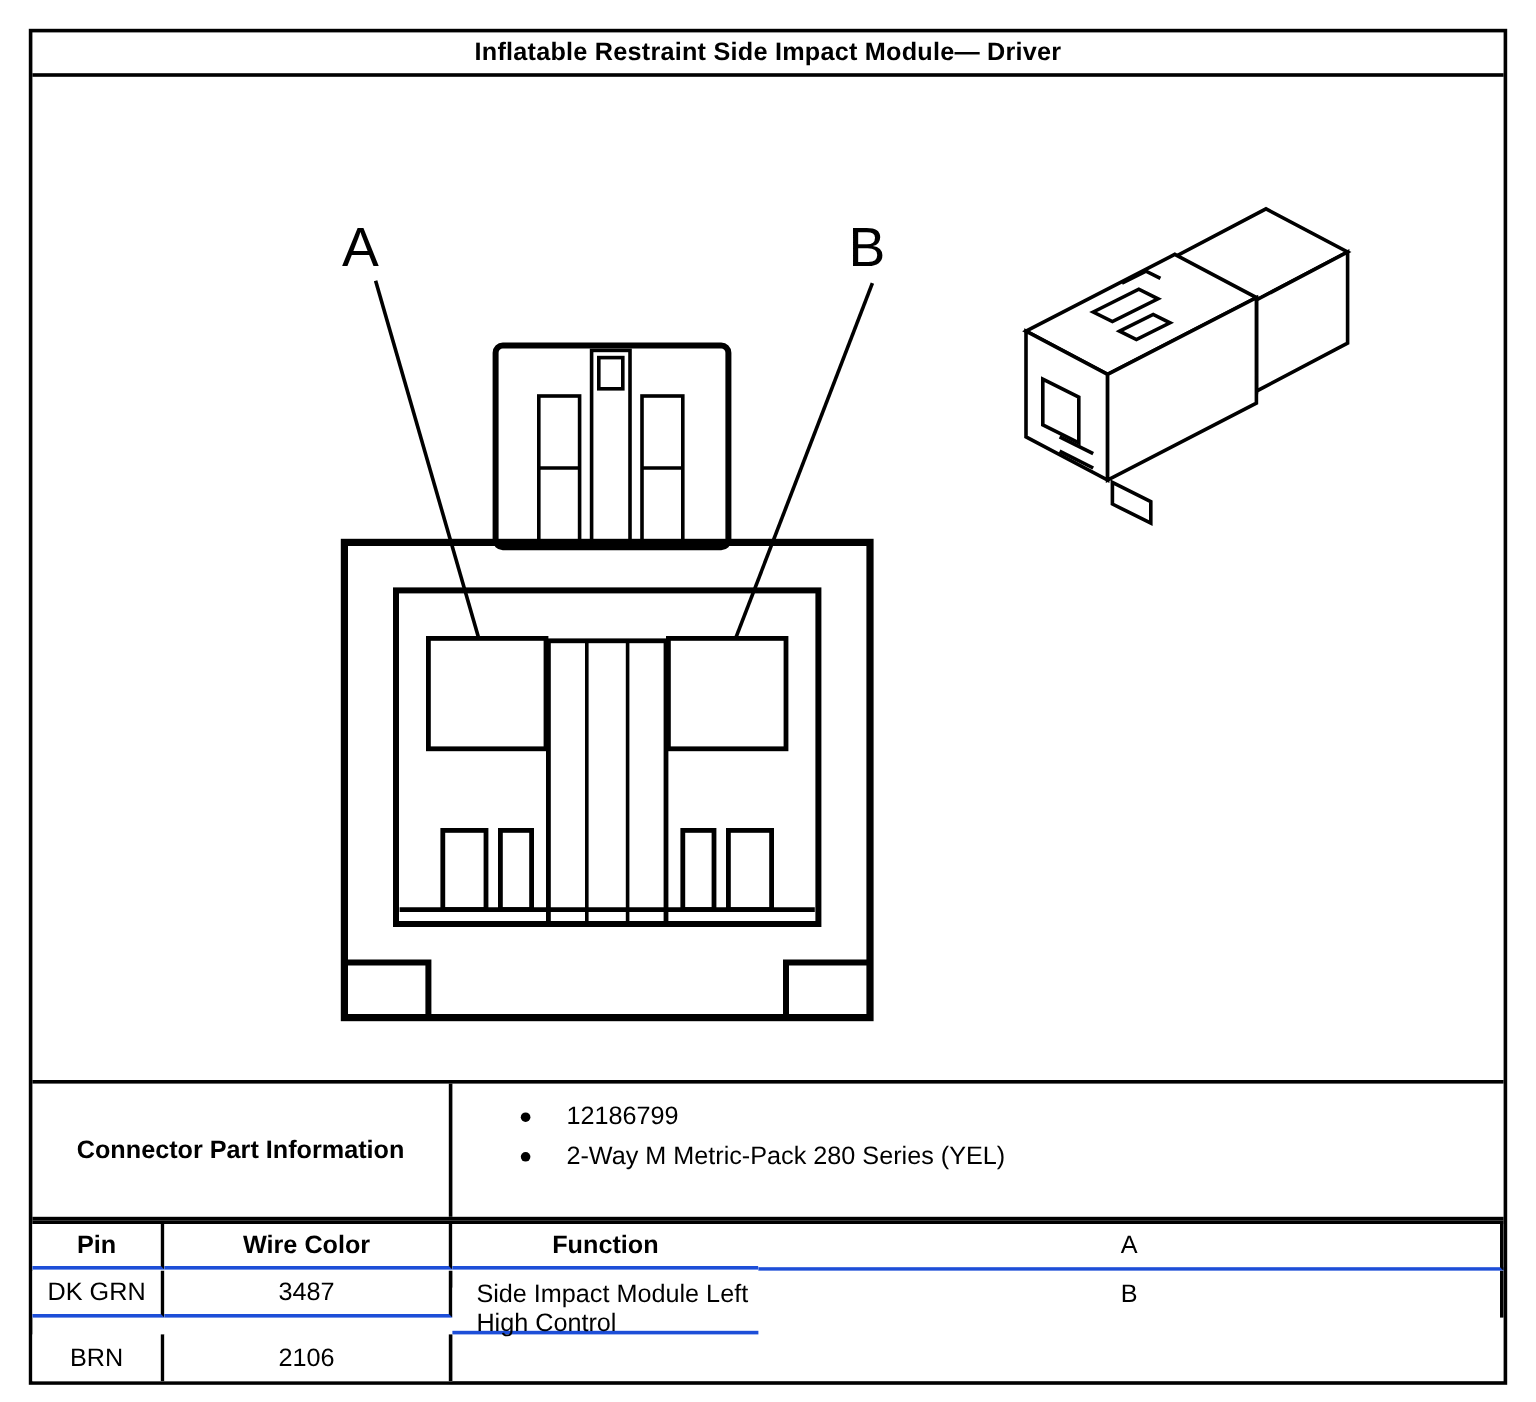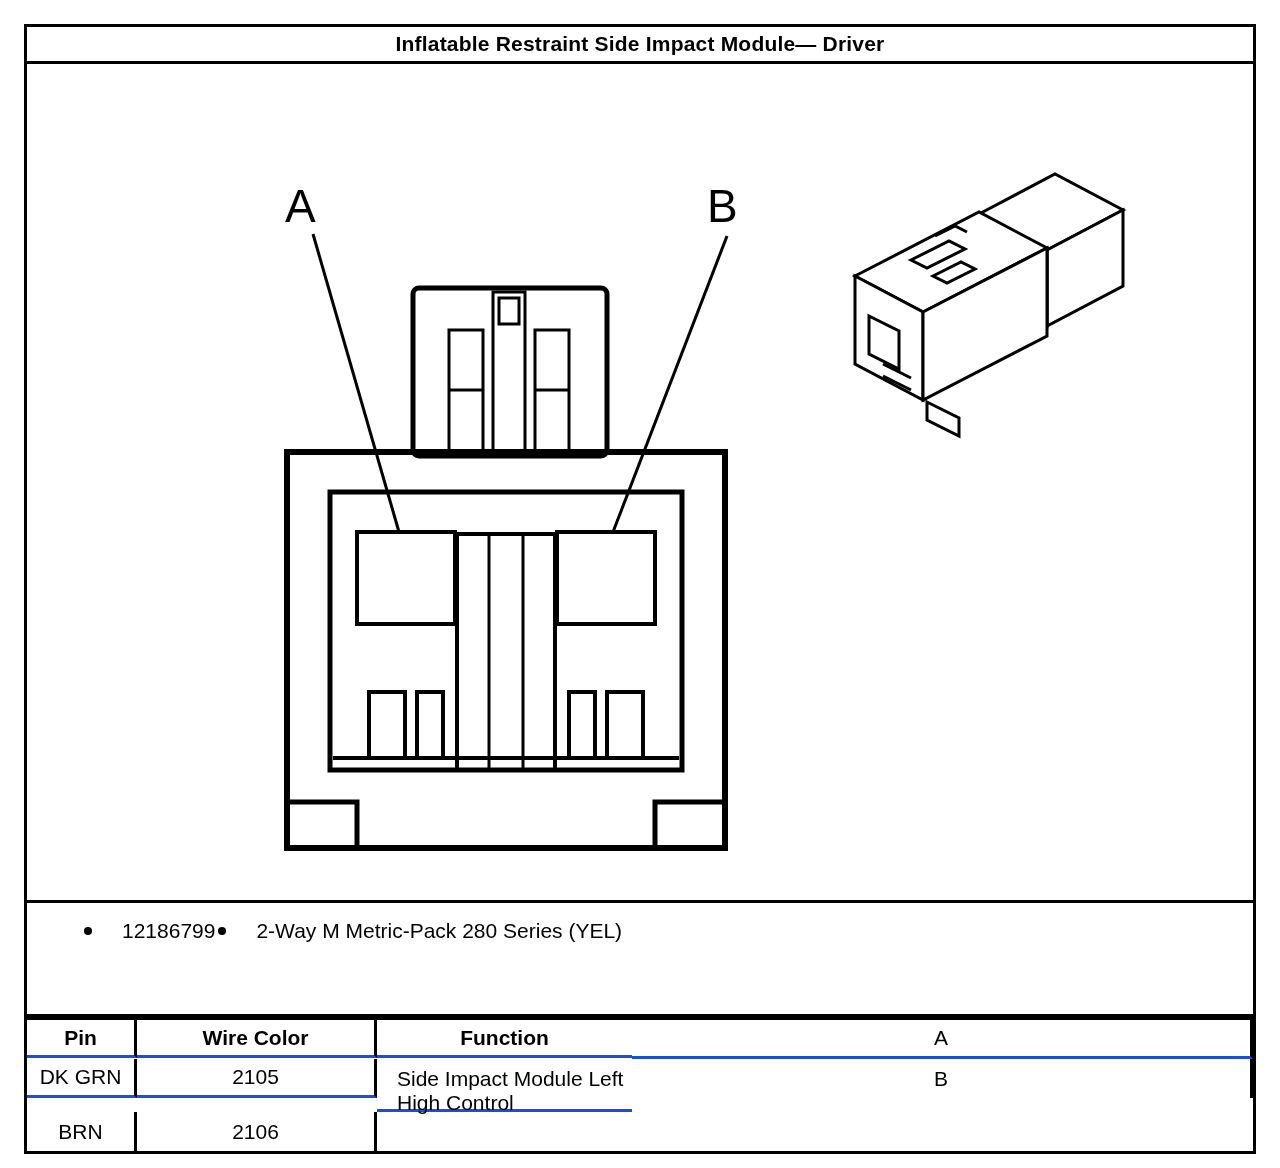--- a/index.html
+++ b/index.html
@@ -25,21 +25,21 @@
 
   .diagram-area { height: 836px; position: relative; overflow: hidden; }
   .diagram-area svg { display: block; width: 100%; height: 100%; }
 
   .part-info { display: flex; border-top: 3px solid #000; height: 114px; }
   .pi-label {
     width: 350px; border-right: 3px solid #000;
     display: flex; align-items: center; justify-content: center;
     font-weight: bold; font-size: 21px; text-align: center; padding: 0 6px;
   }
-  .pi-items { flex: 1; padding: 13px 12px 0 57px; display: flex; flex-direction: row; gap: 3px; }
+  .pi-items { flex: 1; padding: 13px 12px 0 57px; display: flex; flex-direction: column; gap: 3px; }
   .bullet-item { display: flex; align-items: center; height: 30px; font-size: 21px; }
   .bullet { width: 8px; height: 8px; border-radius: 50%; background: #000; margin-right: 30px; flex: 0 0 auto; }
 
   .gap-row { height: 5px; border-top: 3px solid #000; border-bottom: 3px solid #000; }
 
   .pin-table { display: grid; grid-template-columns: 110px 240px 255px 1fr; }
   .cell {
     border-right: 3px solid #000; border-bottom: 3px solid #1d4ed8;
     display: flex; align-items: center; justify-content: center;
     font-size: 21px; height: 39px; background: #fff;
@@ -117,20 +117,21 @@
         <polygon points="842,252 872,267 872,305 842,290" fill="#fff"></polygon>
 
         <polygon points="900,338 932,354 932,372 900,356" fill="#fff"></polygon>
         <line x1="856" y1="300" x2="884" y2="314"></line>
         <line x1="856" y1="312" x2="884" y2="326"></line>
       </g>
     </svg>
   </div>
 
   <div class="part-info">
+    <div class="pi-label">Connector Part Information</div>
     <div class="pi-items">
       <div class="bullet-item">
         <span class="bullet"></span>
         <span>12186799</span>
       </div>
       <div class="bullet-item">
         <span class="bullet"></span>
         <span>2-Way M Metric-Pack 280 Series (YEL)</span>
       </div>
     </div>
@@ -138,21 +139,21 @@
 
   <div class="gap-row"></div>
 
   <div class="pin-table">
     <div class="cell header">Pin</div>
     <div class="cell header">Wire Color</div>
     <div class="cell header last-col">Function</div>
 
     <div class="cell">A</div>
     <div class="cell">DK GRN</div>
-    <div class="cell">2105</div>
+    <div class="cell">3487</div>
     <div class="cell func last-col">Side Impact Module Left High Control</div>
 
     <div class="cell last-row">B</div>
     <div class="cell last-row">BRN</div>
     <div class="cell last-row">2106</div>
   </div>
 
 </div>
 
 </body></html>

